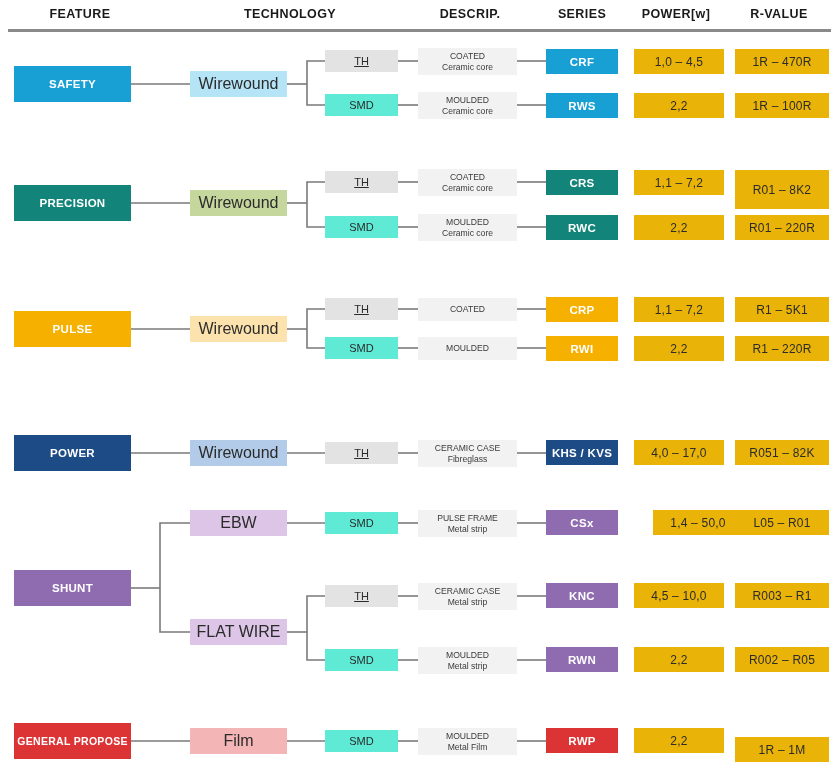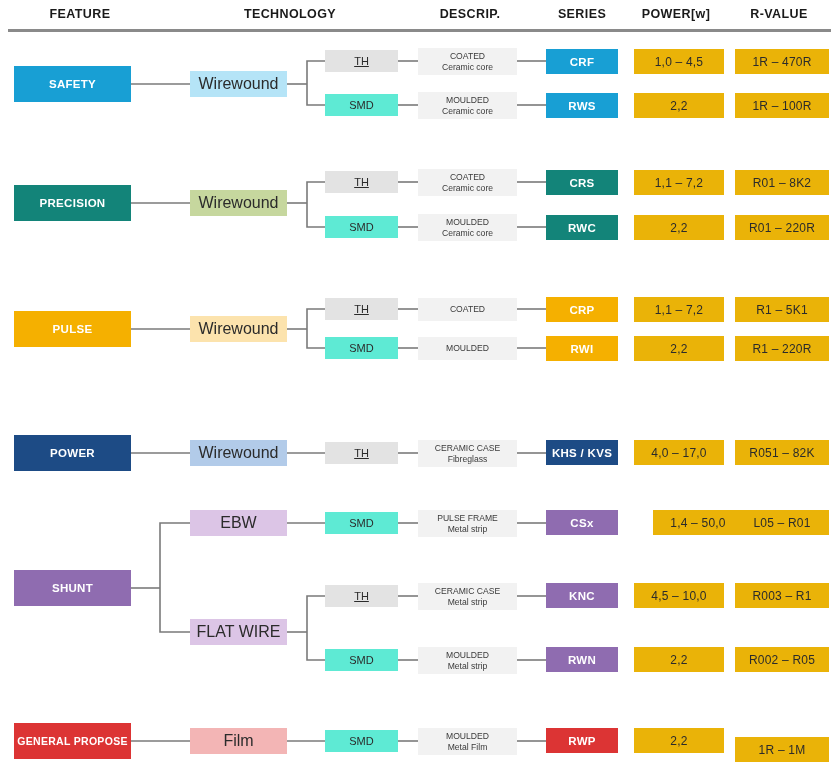--- a/index.html
+++ b/index.html
@@ -143,21 +143,21 @@
   <div class="box feature" style="left:14px;top:185px;width:117px;height:36px;background:#138479;">PRECISION</div>
   <div class="box tech" style="left:190px;top:190px;width:97px;height:26px;background:#c6d79e;">Wirewound</div>
 
   <div class="box ts th" style="left:325px;top:171px;width:73px;height:22px;">TH</div>
   <div class="box descrip" style="left:418px;top:169px;width:99px;height:27px;">
     <span class="d1">COATED</span>
     <span class="d2">Ceramic core</span>
   </div>
   <div class="box series" style="left:546px;top:170px;width:72px;height:25px;background:#138479;">CRS</div>
   <div class="box val" style="left:634px;top:170px;width:90px;height:25px;">1,1 – 7,2</div>
-  <div class="box val" style="left:735px;top:170px;width:94px;height:25px;">R01 – 8K2</div>
+  <div class="box val" style="left:735px;top:170px;width:94px;height:39px;">R01 – 8K2</div>
 
   <div class="box ts smd" style="left:325px;top:216px;width:73px;height:22px;">SMD</div>
   <div class="box descrip" style="left:418px;top:214px;width:99px;height:27px;">
     <span class="d1">MOULDED</span>
     <span class="d2">Ceramic core</span>
   </div>
   <div class="box series" style="left:546px;top:215px;width:72px;height:25px;background:#138479;">RWC</div>
   <div class="box val" style="left:634px;top:215px;width:90px;height:25px;">2,2</div>
   <div class="box val" style="left:735px;top:215px;width:94px;height:25px;">R01 – 220R</div>
 

